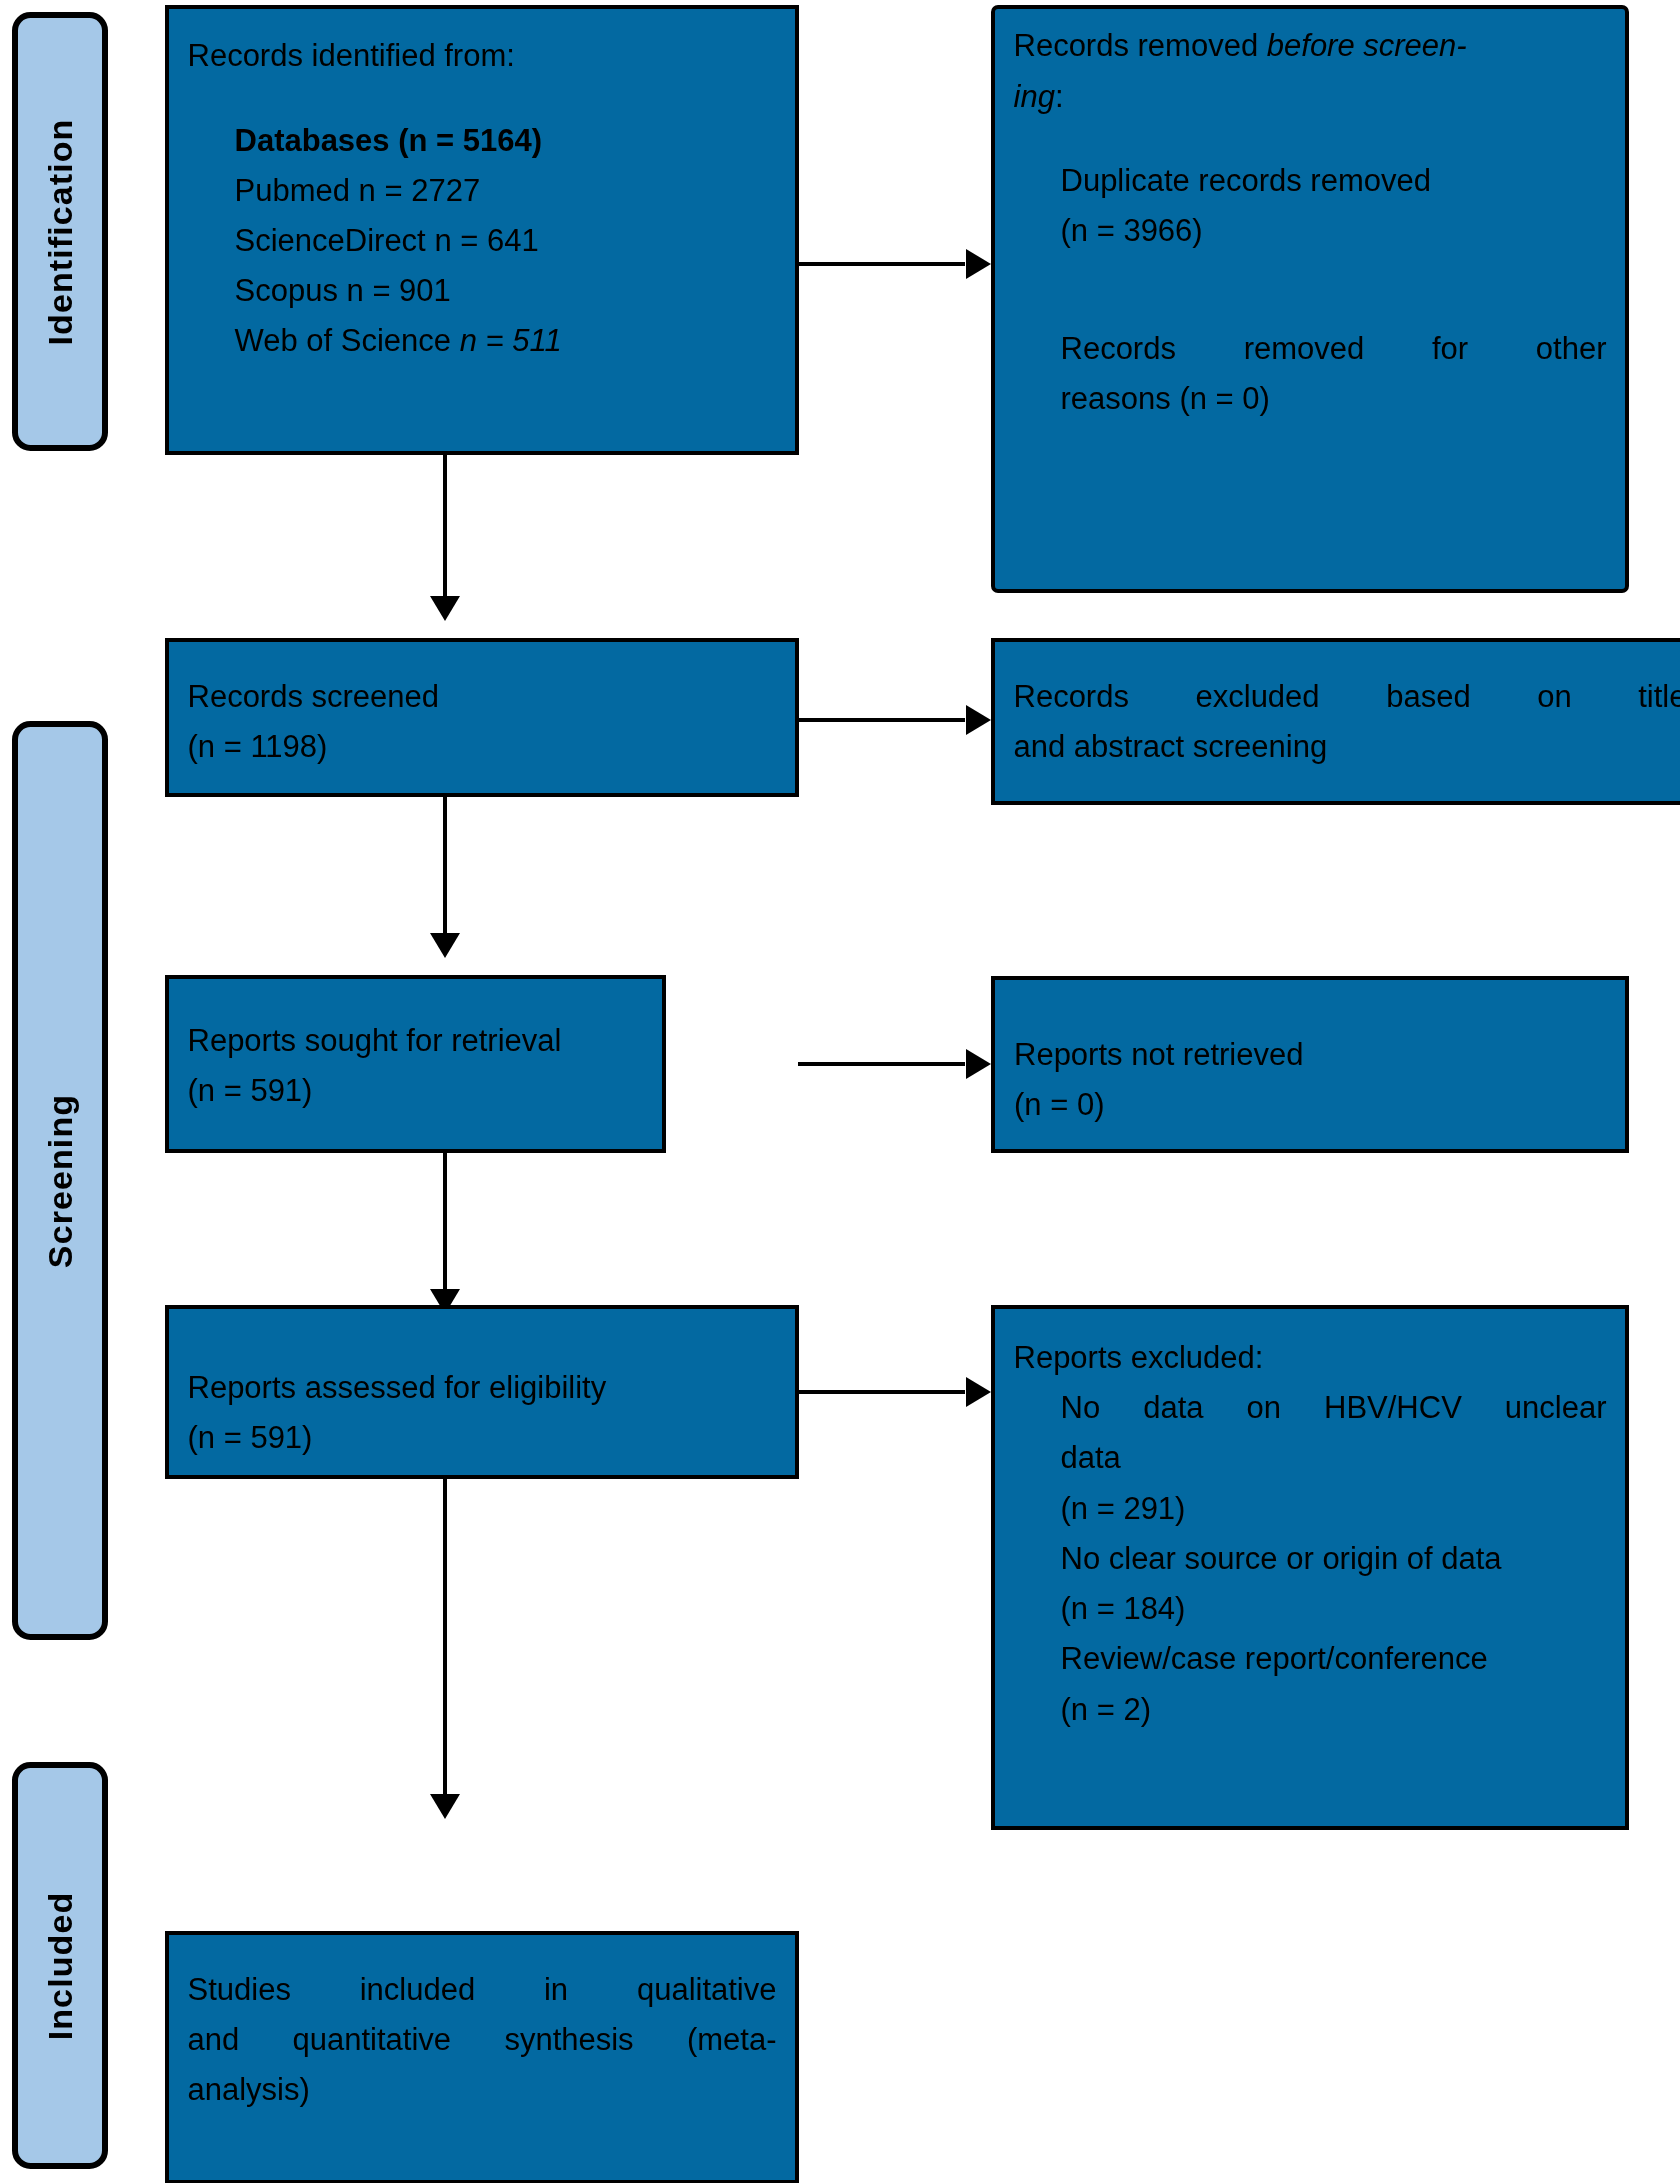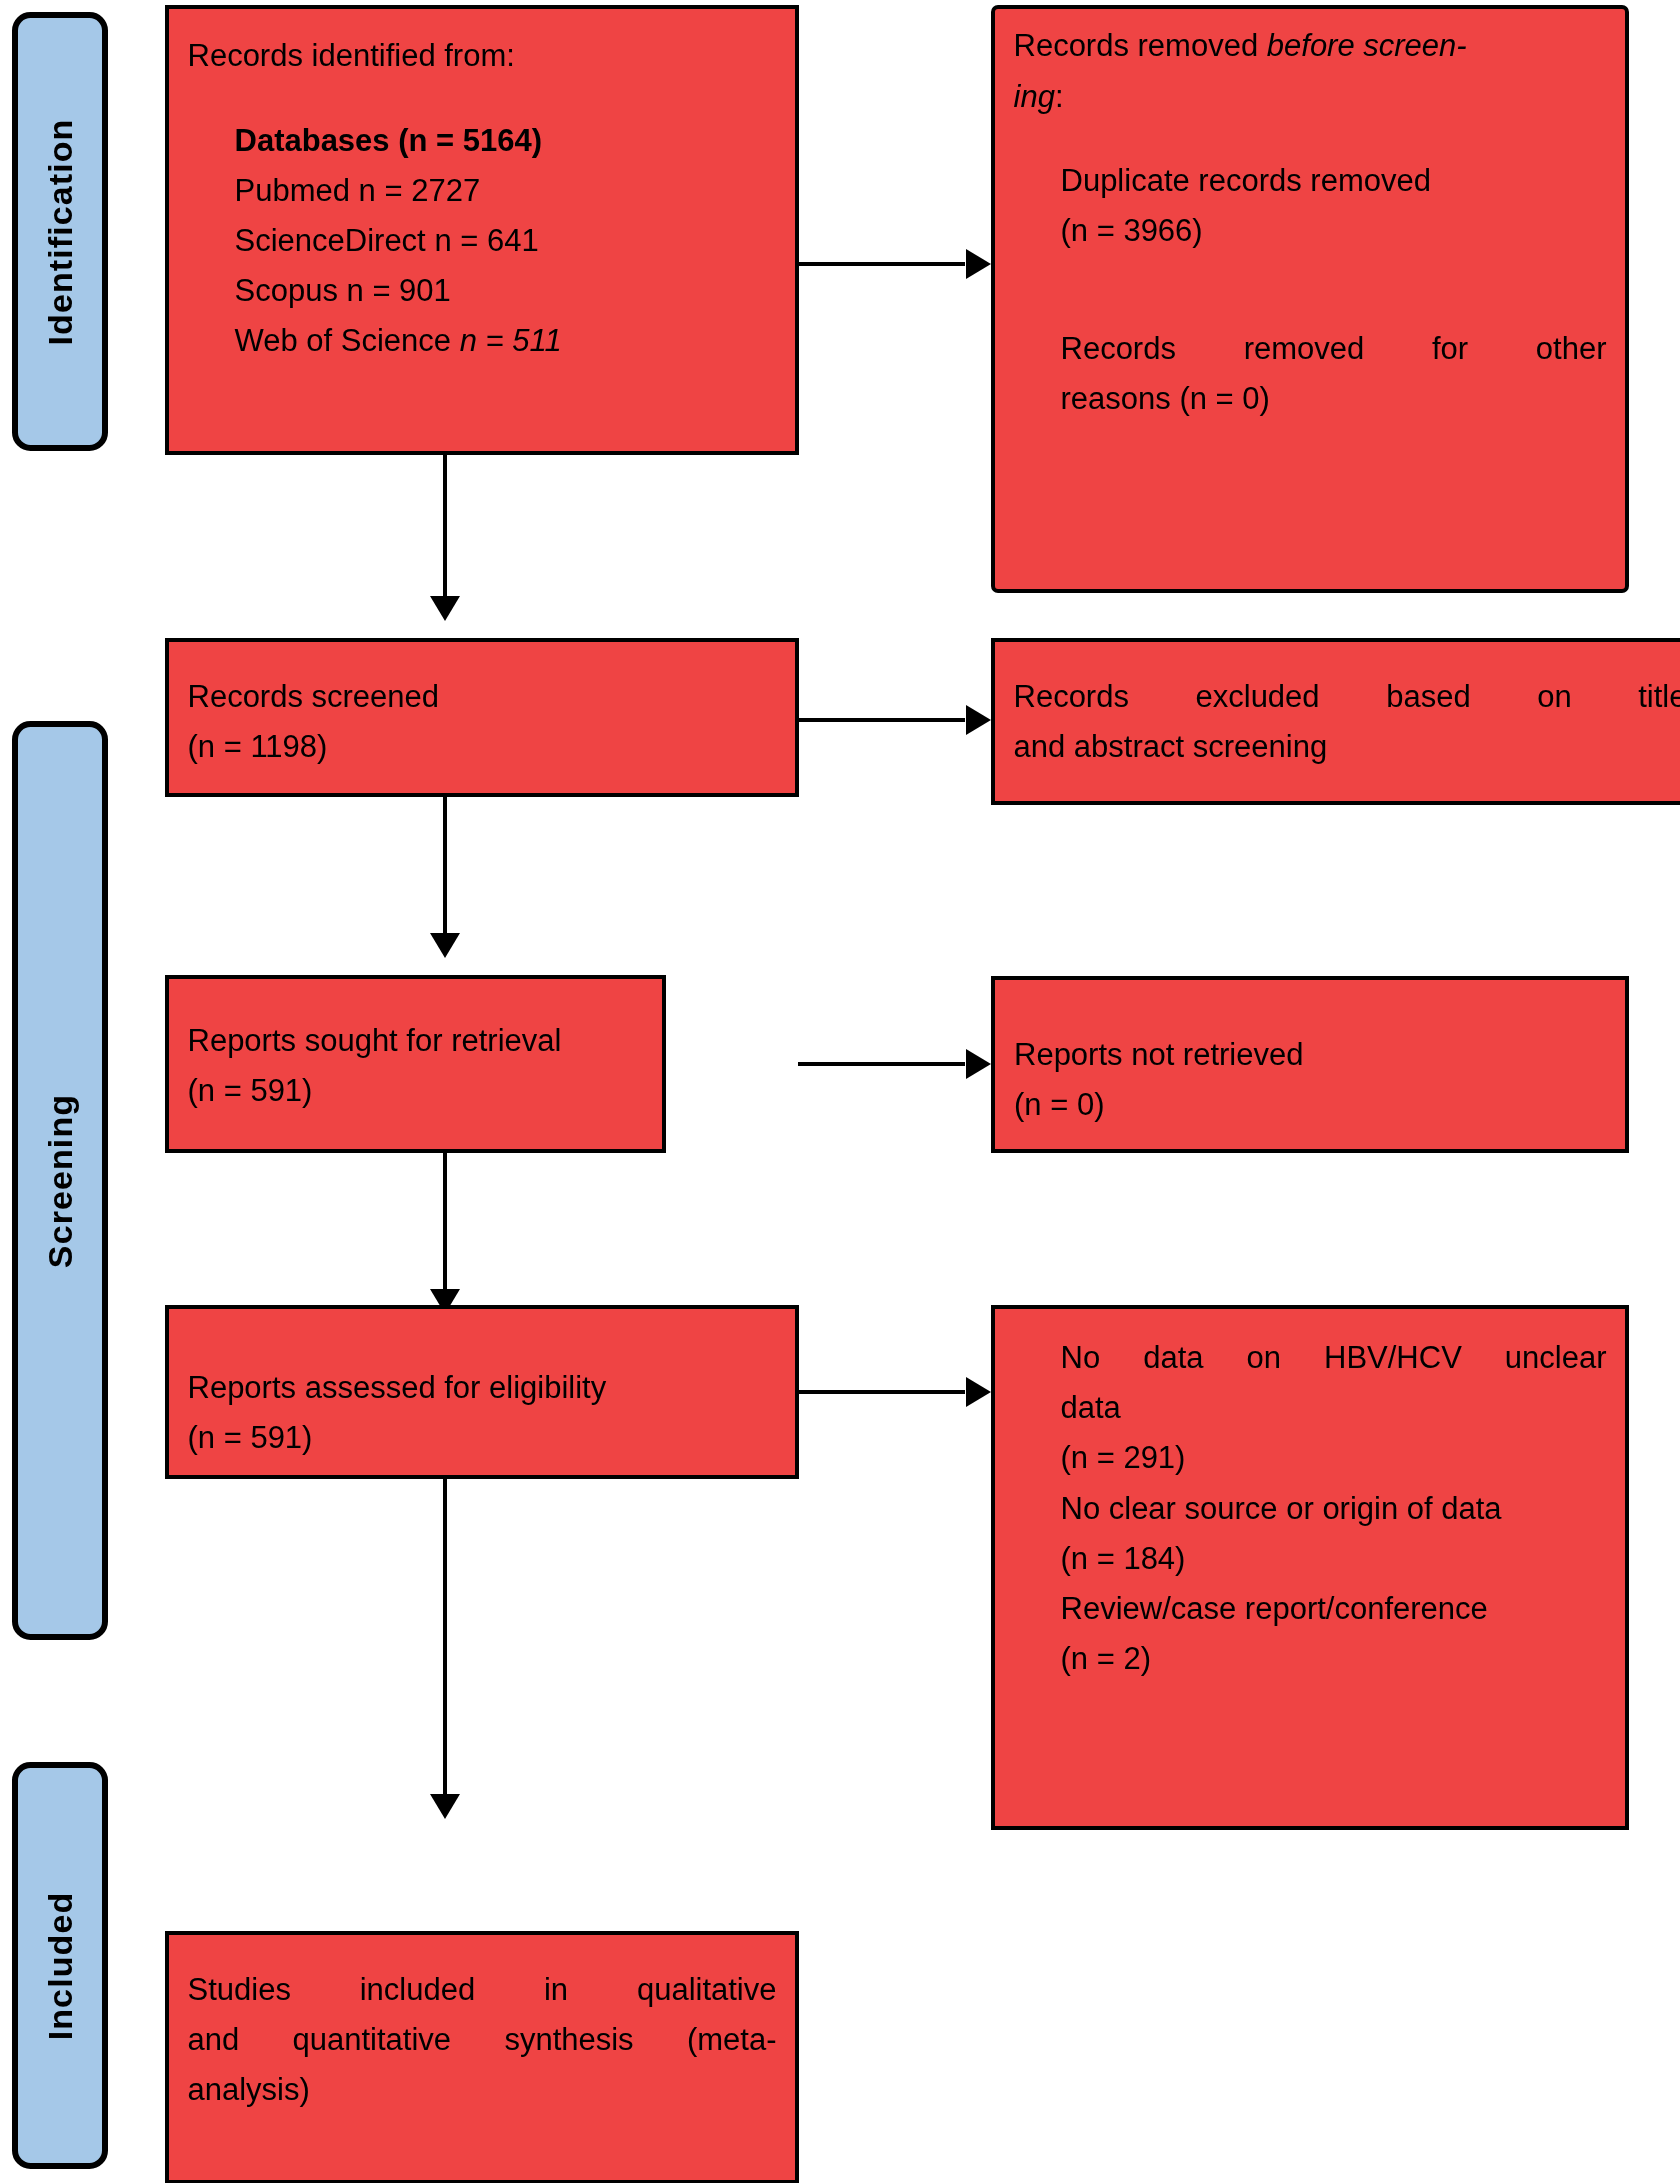--- a/index.html
+++ b/index.html
@@ -35,21 +35,21 @@
     font-weight: bold;
     font-size: 34px;
     letter-spacing: 1.1px;
     color: #000000;
     line-height: 1;
   }
 
   
   .box {
     position: absolute;
-    background: #ef4444;
+    background: #0369a1;
     border: 4.9px solid #000000;
     box-sizing: border-box;
     padding: 22px 18.5px 18.5px 18.5px;
     color: #000000;
     font-size: 31px;
     line-height: 1.62;
   }
   .box .line { display: block; }
   .box .indent { padding-left: 47px; }
   .box .just {
@@ -194,20 +194,21 @@
 
   <div class="v-line" style="left:443px; top:1153px; height:136px;"></div>
   <div class="arrow-down" style="left:430px; top:1289px;"></div>
 
   <div class="box" style="left:165px; top:1305px; width:634px; height:174px; padding-top:54px;">
     <span class="line">Reports assessed for eligibility</span>
     <span class="line">(n = 591)</span>
   </div>
 
   <div class="box" style="left:991px; top:1305px; width:638px; height:525px; padding-top:24px;">
+    <span class="line">Reports excluded:</span>
     <span class="line indent just">No data on HBV/HCV unclear</span>
     <span class="line indent">data</span>
     <span class="line indent">(n = 291)</span>
     <span class="line indent">No clear source or origin of data</span>
     <span class="line indent">(n = 184)</span>
     <span class="line indent">Review/case report/conference</span>
     <span class="line indent">(n = 2)</span>
   </div>
 
   <div class="h-line" style="left:798px; top:1390px; width:167px;"></div>

